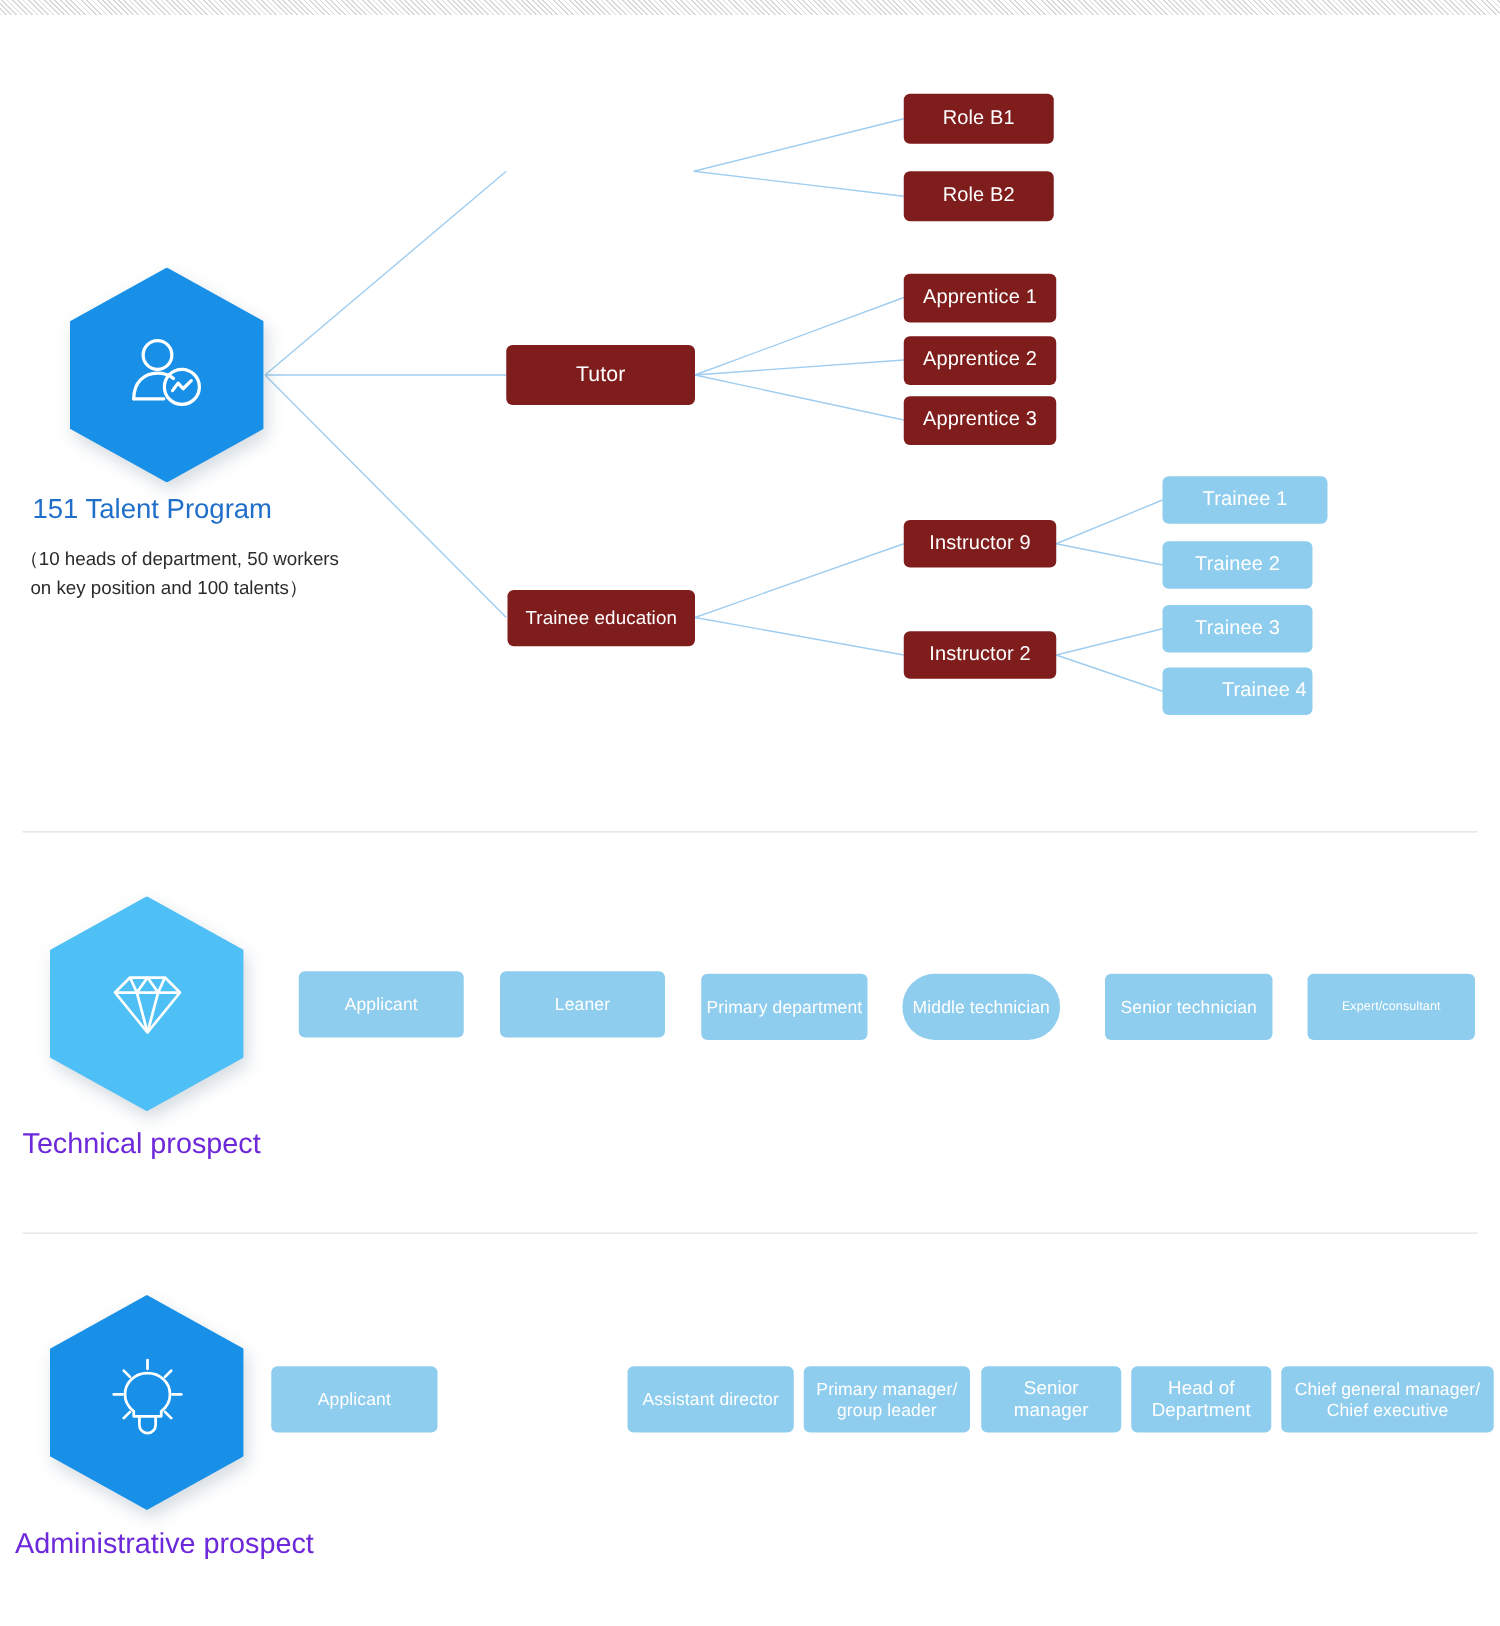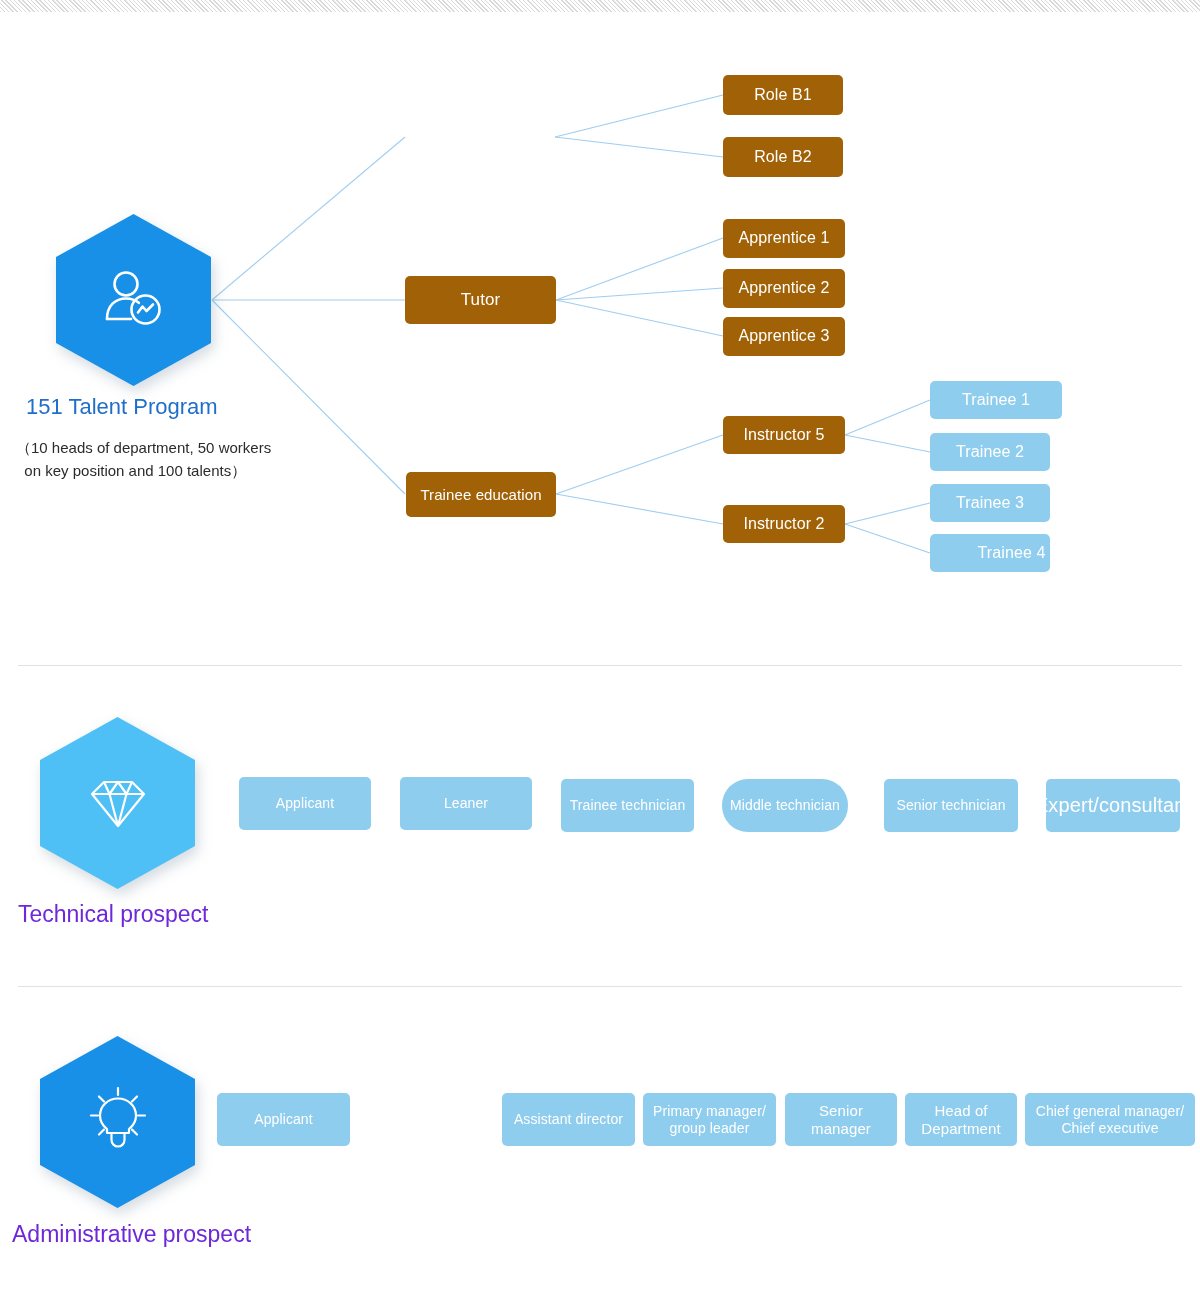--- a/index.html
+++ b/index.html
@@ -43,21 +43,21 @@
   .node{
     position:absolute;
     display:flex;align-items:center;justify-content:center;
     text-align:center;
     color:#ffffff;
     border-radius:5px;
     box-sizing:border-box;
     line-height:1.18;
     letter-spacing:.1px;
   }
-  .node.dark{background:#a16207;}
+  .node.dark{background:#7f1d1d;}
   .node.light{background:#8fcdee;}
 
   
   .wires{position:absolute;left:0;top:0;width:1200px;height:1301px;pointer-events:none;}
 
   
   .caption{
     position:absolute;
     color:#6d28d9;
     font-size:23px;
@@ -128,21 +128,21 @@
   <div class="node dark" style="left:405px;top:276px;width:151px;height:48px;font-size:17px;">Tutor</div>
   <div class="node dark" style="left:406px;top:472px;width:150px;height:45px;font-size:15px;">Trainee education</div>
 
   <div class="node dark" style="left:723px;top:75px;width:120px;height:40px;font-size:16px;">Role B1</div>
   <div class="node dark" style="left:723px;top:137px;width:120px;height:40px;font-size:16px;">Role B2</div>
 
   <div class="node dark" style="left:723px;top:219px;width:122px;height:39px;font-size:16px;">Apprentice 1</div>
   <div class="node dark" style="left:723px;top:269px;width:122px;height:39px;font-size:16px;">Apprentice 2</div>
   <div class="node dark" style="left:723px;top:317px;width:122px;height:39px;font-size:16px;">Apprentice 3</div>
 
-  <div class="node dark" style="left:723px;top:416px;width:122px;height:38px;font-size:16px;">Instructor 5</div>
+  <div class="node dark" style="left:723px;top:416px;width:122px;height:38px;font-size:16px;">Instructor 9</div>
   <div class="node dark" style="left:723px;top:505px;width:122px;height:38px;font-size:16px;">Instructor 2</div>
 
   <div class="node light" style="left:930px;top:381px;width:132px;height:38px;font-size:16px;">Trainee 1</div>
   <div class="node light" style="left:930px;top:433px;width:120px;height:38px;font-size:16px;">Trainee 2</div>
   <div class="node light" style="left:930px;top:484px;width:120px;height:38px;font-size:16px;">Trainee 3</div>
   <div class="node light" style="left:930px;top:534px;width:120px;height:38px;font-size:16px;padding-left:43px;">Trainee 4</div>
 
   <div class="divider" style="top:665px;"></div>
 
   <div class="hex-wrap" style="left:40px;top:717px;">
@@ -156,24 +156,24 @@
           <path d="M31.5 31 L40 19 L48.5 31"></path>
         </g>
       </svg>
     </div>
   </div>
 
   <div class="caption" style="left:18px;top:901px;">Technical prospect</div>
 
   <div class="node light" style="left:239px;top:777px;width:132px;height:53px;font-size:14px;">Applicant</div>
   <div class="node light" style="left:400px;top:777px;width:132px;height:53px;font-size:14px;">Leaner</div>
-  <div class="node light" style="left:561px;top:779px;width:133px;height:53px;font-size:14px;">Trainee technician</div>
+  <div class="node light" style="left:561px;top:779px;width:133px;height:53px;font-size:14px;">Primary department</div>
   <div class="node light" style="left:722px;top:779px;width:126px;height:53px;font-size:14px;border-radius:26px;">Middle technician</div>
   <div class="node light" style="left:884px;top:779px;width:134px;height:53px;font-size:14px;">Senior technician</div>
-  <div class="node light" style="left:1046px;top:779px;width:134px;height:53px;font-size:20px;">Expert/consultant</div>
+  <div class="node light" style="left:1046px;top:779px;width:134px;height:53px;font-size:10px;">Expert/consultant</div>
 
   <div class="divider" style="top:986px;"></div>
 
   <div class="hex-wrap" style="left:40px;top:1036px;">
     <div class="hex" style="background:#1890e8;">
       <svg width="80" height="80" viewBox="0 0 80 80">
         <g fill="none" stroke="#ffffff" stroke-width="2.2" stroke-linecap="round" stroke-linejoin="round">
           <path d="M29 47 C24.5 43.5 22 38.8 22 33.5 C22 23.8 30 16.5 40 16.5 C50 16.5 58 23.8 58 33.5 C58 38.8 55.5 43.5 51 47 L51 51 L29 51 Z"></path>
           <path d="M33.5 51 L33.5 58 C33.5 61.6 36.4 64.5 40 64.5 C43.6 64.5 46.5 61.6 46.5 58 L46.5 51"></path>
           <path d="M40 6 L40 13"></path>

